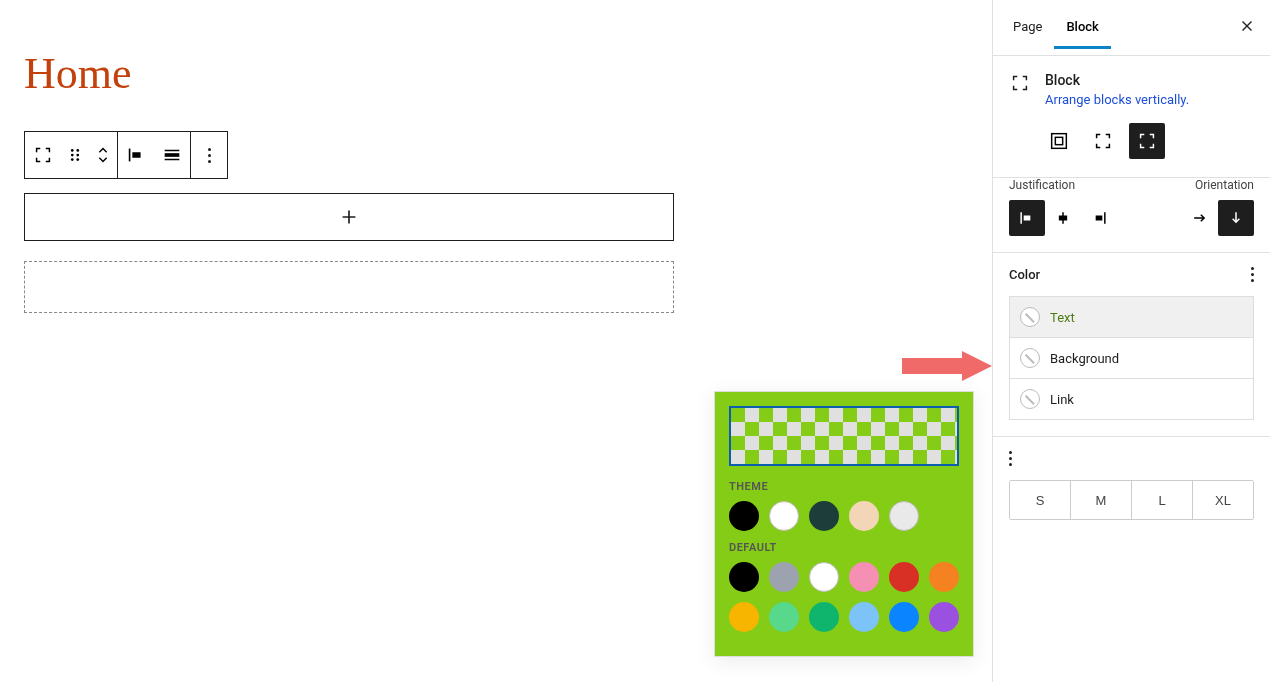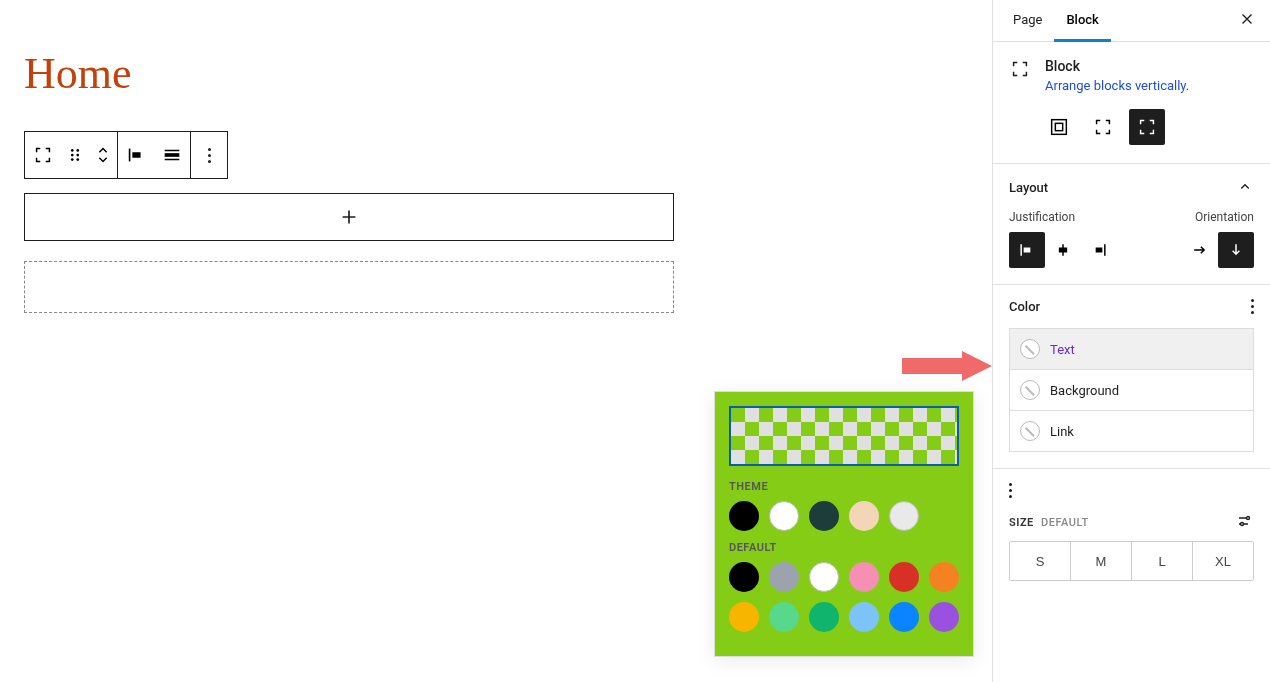--- a/index.html
+++ b/index.html
@@ -24,21 +24,21 @@
   linear-gradient(45deg,#e0e0e0 25%,transparent 25%,transparent 75%,#e0e0e0 75%),
   linear-gradient(45deg,#e0e0e0 25%,transparent 25%,transparent 75%,#e0e0e0 75%);
   background-size: 28px 28px; background-position: 0 0,14px 14px; margin-bottom: 14px; cursor: pointer; }
 .swatch-label { font-size: 11px; font-weight: 600; letter-spacing: .5px; color: #555; margin: 6px 0 8px; text-transform: uppercase; }
 .swatch-row { display: flex; gap: 10px; margin-bottom: 10px; }
 .swatch { width: 30px; height: 30px; border-radius: 50%; cursor: pointer; border: none; }
 .swatch.outline { border: 1px solid #bbb; }
 
 
 .sidebar { position: absolute; right: 0; top: 0; width: 278px; bottom: 0; border-left: 1px solid #e0e0e0; background: #fff; overflow: hidden; }
-.tabs { display: flex; align-items: center; height: 42px; border-bottom: 1px solid #e0e0e0; padding: 0 8px; }
+.tabs { display: flex; align-items: center; height: 56px; border-bottom: 1px solid #e0e0e0; padding: 0 8px; }
 .tab { padding: 12px 12px; font-size: 13px; color: #1e1e1e; cursor: pointer; border-bottom: 3px solid transparent; }
 .tab.active { border-bottom-color: #0a84c7; color: #000; font-weight: 500; }
 .close-x { margin-left: auto; padding: 6px; cursor: pointer; }
 .close-x svg { width: 18px; height: 18px; }
 
 .block-header { padding: 16px 16px 6px; display: flex; gap: 14px; }
 .block-header-icon svg { width: 22px; height: 22px; }
 .block-header-text .bname { font-size: 14px; font-weight: 500; margin-bottom: 4px; }
 .block-header-text .bdesc { font-size: 13px; color: #1d4ed8; }
 .transform-row { padding: 10px 16px 18px 48px; display: flex; gap: 8px; }
@@ -59,21 +59,21 @@
 .sq-btn.dark { background: #1e1e1e; color: #fff; }
 .sq-btn svg { width: 20px; height: 20px; }
 .toggle-row { display: flex; align-items: center; gap: 10px; margin-top: 14px; }
 .toggle { width: 36px; height: 20px; background: #0a84c7; border-radius: 10px; position: relative; cursor: pointer; }
 .toggle::after { content: ""; position: absolute; right: 2px; top: 2px; width: 16px; height: 16px; background: #fff; border-radius: 50%; }
 
 .color-list { padding: 0 16px 16px; }
 .color-item { display: flex; align-items: center; gap: 10px; padding: 10px 10px; border: 1px solid #ddd; cursor: pointer; }
 .color-item + .color-item { border-top: none; }
 .color-item.active { background: #f0f0f0; }
-.color-item.active .ci-label { color: #6d28d9; }
+.color-item.active .ci-label { color: #4d7c0f; }
 .ci-swatch { width: 20px; height: 20px; border-radius: 50%; border: 1.5px solid #bbb; position: relative; background: #fff; }
 .ci-swatch::after { content: ""; position: absolute; left: 3px; right: 3px; top: 50%; height: 1.5px; background: #bbb; transform: rotate(45deg); }
 .ci-label { font-size: 13px; }
 
 .typo-size-row { display: flex; align-items: center; justify-content: space-between; padding: 0 16px 8px; }
 .typo-size-label { font-size: 11px; font-weight: 600; letter-spacing: .5px; color: #333; }
 .typo-size-label .def { color: #888; font-weight: 500; margin-left: 4px; }
 .size-seg { display: flex; margin: 0 16px 16px; border: 1px solid #ccc; border-radius: 2px; overflow: hidden; }
 .size-seg button { flex: 1; height: 38px; border: none; background: #fff; cursor: pointer; font-size: 13px; color: #444; }
 .size-seg button + button { border-left: 1px solid #ccc; }
@@ -218,26 +218,20 @@
         </svg>
     </button>
     <button class="transform-btn active">
       <svg viewBox="0 0 24 24" fill="none" stroke="currentColor" stroke-width="1.6">
           <path d="M9 5H5v4M15 5h4v4M9 19H5v-4M15 19h4v-4"></path>
         </svg>
     </button>
   </div>
   <div class="divider"></div>
 
-  <div class="panel-hdr">
-    <span class="label">Layout</span>
-    <svg viewBox="0 0 24 24" fill="none" stroke="currentColor" stroke-width="1.8">
-        <path d="M7 14l5-5 5 5"></path>
-      </svg>
-  </div>
   <div class="panel-body">
     <div class="sub-row">
       <span>Justification</span>
       <span>Orientation</span>
     </div>
     <div class="btn-row split">
       <div style="display:flex">
         <button class="sq-btn dark">
           <svg viewBox="0 0 24 24" fill="none" stroke="currentColor" stroke-width="1.8">
               <path d="M5 5v14"></path>
@@ -296,33 +290,20 @@
     </div>
   </div>
   <div class="divider"></div>
 
   <div class="panel-hdr">
     <span class="dots-v">
         <span></span>
         <span></span>
         <span></span>
       </span>
-  </div>
-  <div class="typo-size-row">
-    <span class="typo-size-label">
-      <span>SIZE</span>
-      <span class="def">DEFAULT</span>
-    </span>
-    <span>
-      <svg width="18" height="18" viewBox="0 0 24 24" fill="none" stroke="currentColor" stroke-width="1.8">
-          <path d="M4 8h12M4 16h12"></path>
-          <circle cx="16" cy="8" r="2" fill="#fff"></circle>
-          <circle cx="8" cy="16" r="2" fill="#fff"></circle>
-        </svg>
-    </span>
   </div>
   <div class="size-seg">
     <button>S</button>
     <button>M</button>
     <button>L</button>
     <button>XL</button>
   </div>
 </aside>
 
 </body></html>

